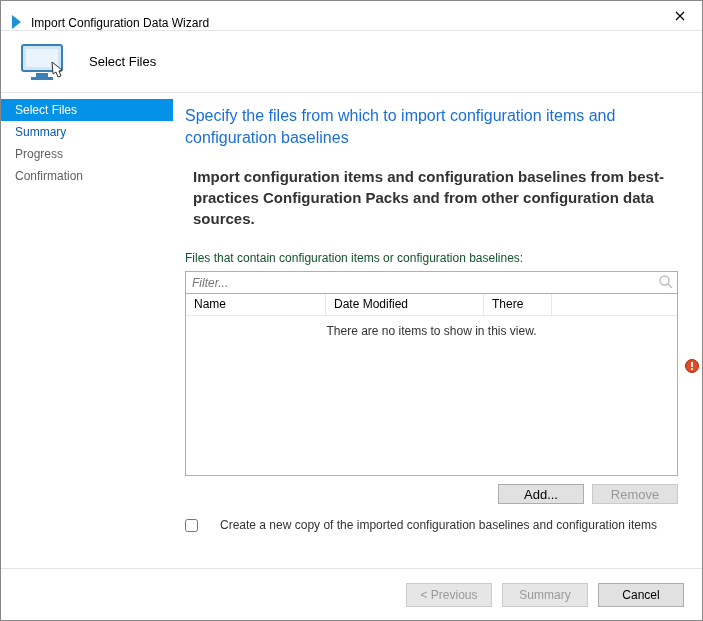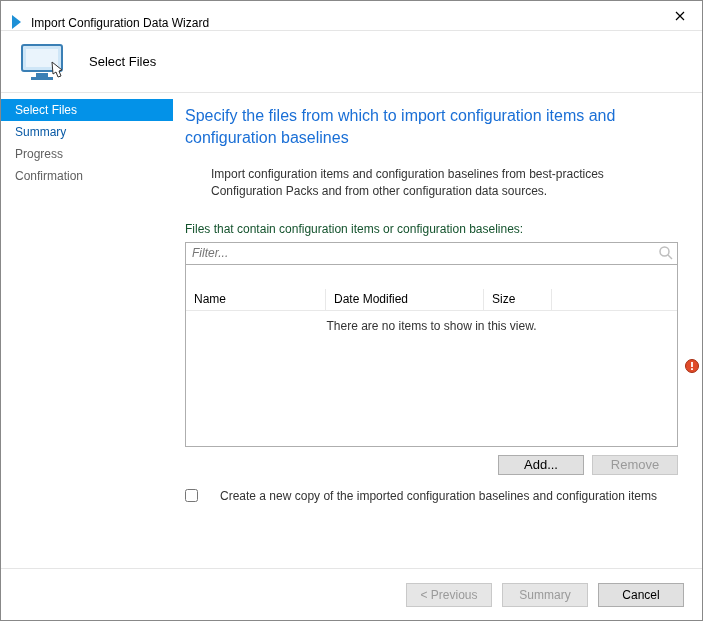--- a/index.html
+++ b/index.html
@@ -36,34 +36,34 @@
   .sidebar .step {
     padding: 4px 14px; font-size:12px; color:#606060;
   }
   .sidebar .step.active { background:#0392e8; color:#fff; }
   .sidebar .step.next { color:#0a5aa5; }
   .main {
     flex:1; padding: 12px 24px 0 12px; display:flex; flex-direction:column;
     min-width:0;
   }
   .main-heading { color:#1a6fd6; font-size:16px; line-height:1.35; margin-bottom:18px; }
-  .main-desc { font-size:12px; color:#333; margin: 0 0 22px 26px; line-height:1.4; }
+  .main-desc { font-size:15px; color:#333; margin: 0 0 22px 8px; line-height:1.4;font-weight:bold; }
   .list-label { font-size:12px; color:#14532d; margin: 0 0 6px 0; }
   .filter-wrap { position:relative; }
   .filter-input {
     width:100%; height:23px; border:1px solid #aeaeae; padding:2px 26px 2px 6px;
     font-size:12px; color:#555; background:#fff;
     font-style: italic;
   }
   .search-icon { position:absolute; right:4px; top:3px; width:16px; height:16px; opacity:.55; }
   .grid {
     border:1px solid #aeaeae; border-top:none; height:182px; background:#fff;
     display:flex; flex-direction:column;
   }
-  .grid-head { display:flex; height:22px; border-bottom:1px solid #e8e8e8; font-size:12px; color:#000;margin-top:24px;}
+  .grid-head { display:flex; height:22px; border-bottom:1px solid #e8e8e8; font-size:12px; color:#000;}
   .grid-head .col { padding:3px 8px; border-right:1px solid #e8e8e8; }
   .col-name { flex:0 0 140px; }
   .col-date { flex:0 0 158px; }
   .col-size { flex:0 0 68px; }
   .col-rest { flex:1; border-right:none !important; }
   .grid-body { flex:1; display:flex; align-items:flex-start; justify-content:center; padding-top:8px; font-size:12px; color:#333;}
   .buttons-row { display:flex; justify-content:flex-end; gap:8px; margin-top:8px; }
   .btn {
     height:20px; min-width:86px; font-size:13px; background:#e1e1e1; border:1px solid #adadad;
     color:#000; display:inline-flex; align-items:center; justify-content:center; padding:0 10px;
@@ -138,21 +138,21 @@
               <circle cx="6.5" cy="6.5" r="4.5" fill="none" stroke="#888" stroke-width="1.5"></circle>
               <line x1="10" y1="10" x2="14" y2="14" stroke="#888" stroke-width="1.5"></line>
             </svg>
         </span>
       </div>
 
       <div class="grid">
         <div class="grid-head">
           <div class="col col-name">Name</div>
           <div class="col col-date">Date Modified</div>
-          <div class="col col-size">Size</div>
+          <div class="col col-size">There</div>
           <div class="col col-rest"></div>
         </div>
         <div class="grid-body">There are no items to show in this view.</div>
       </div>
 
       <div class="buttons-row">
         <button class="btn">Add...</button>
         <button class="btn" disabled="">Remove</button>
       </div>
 

